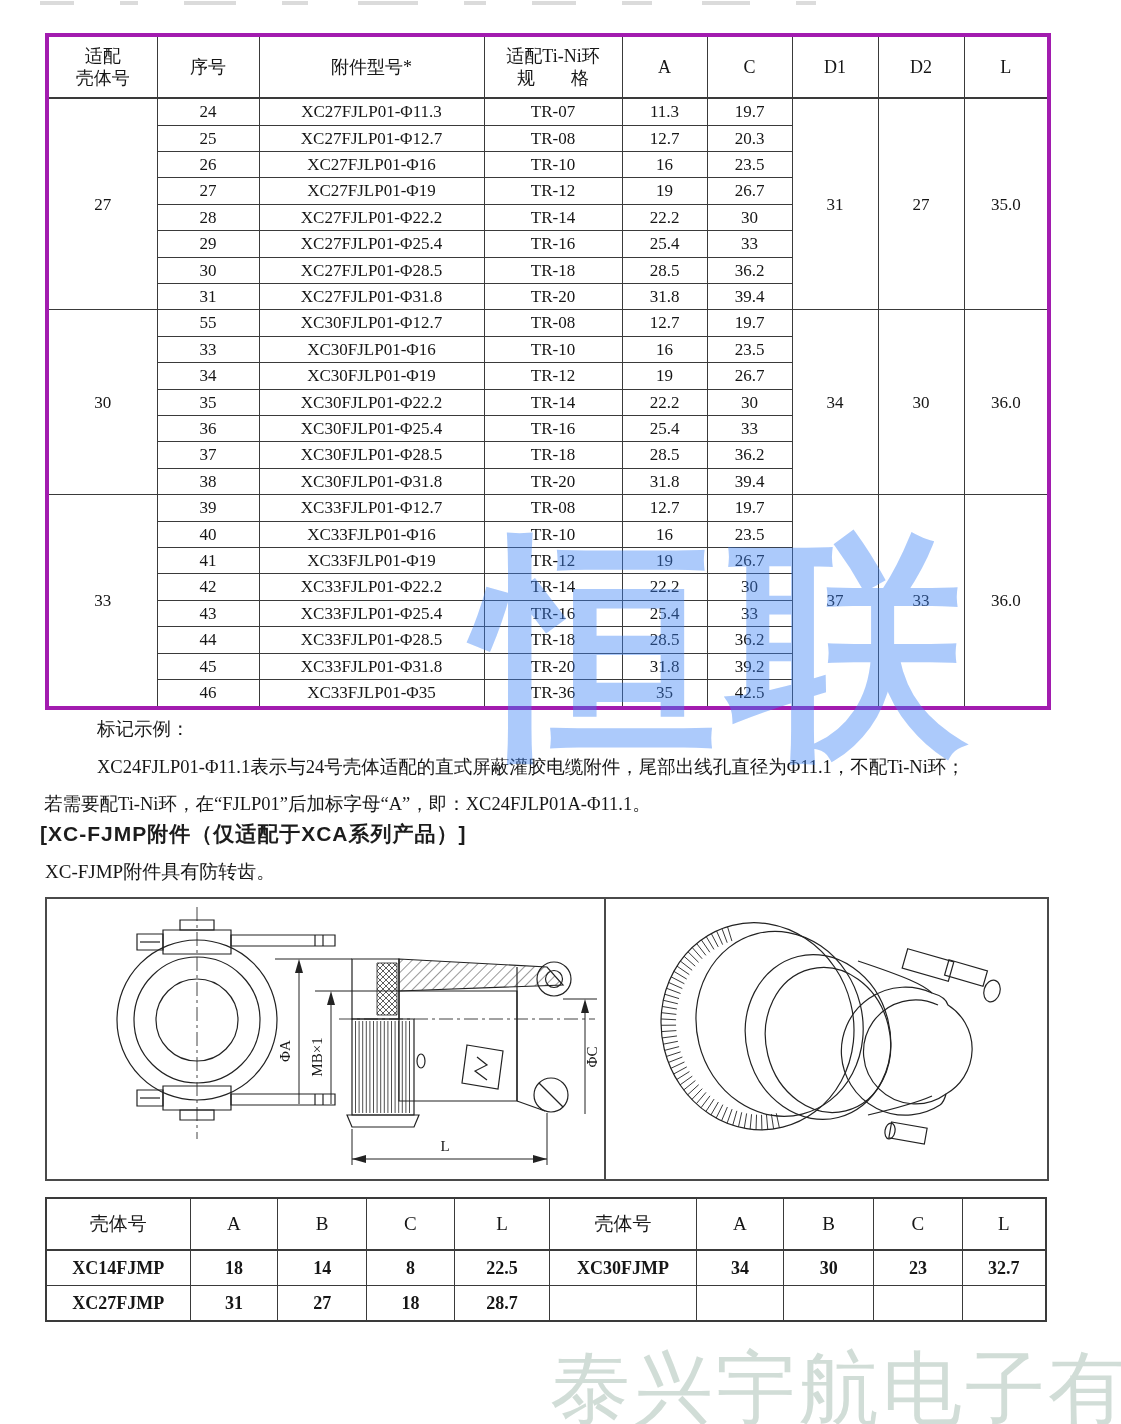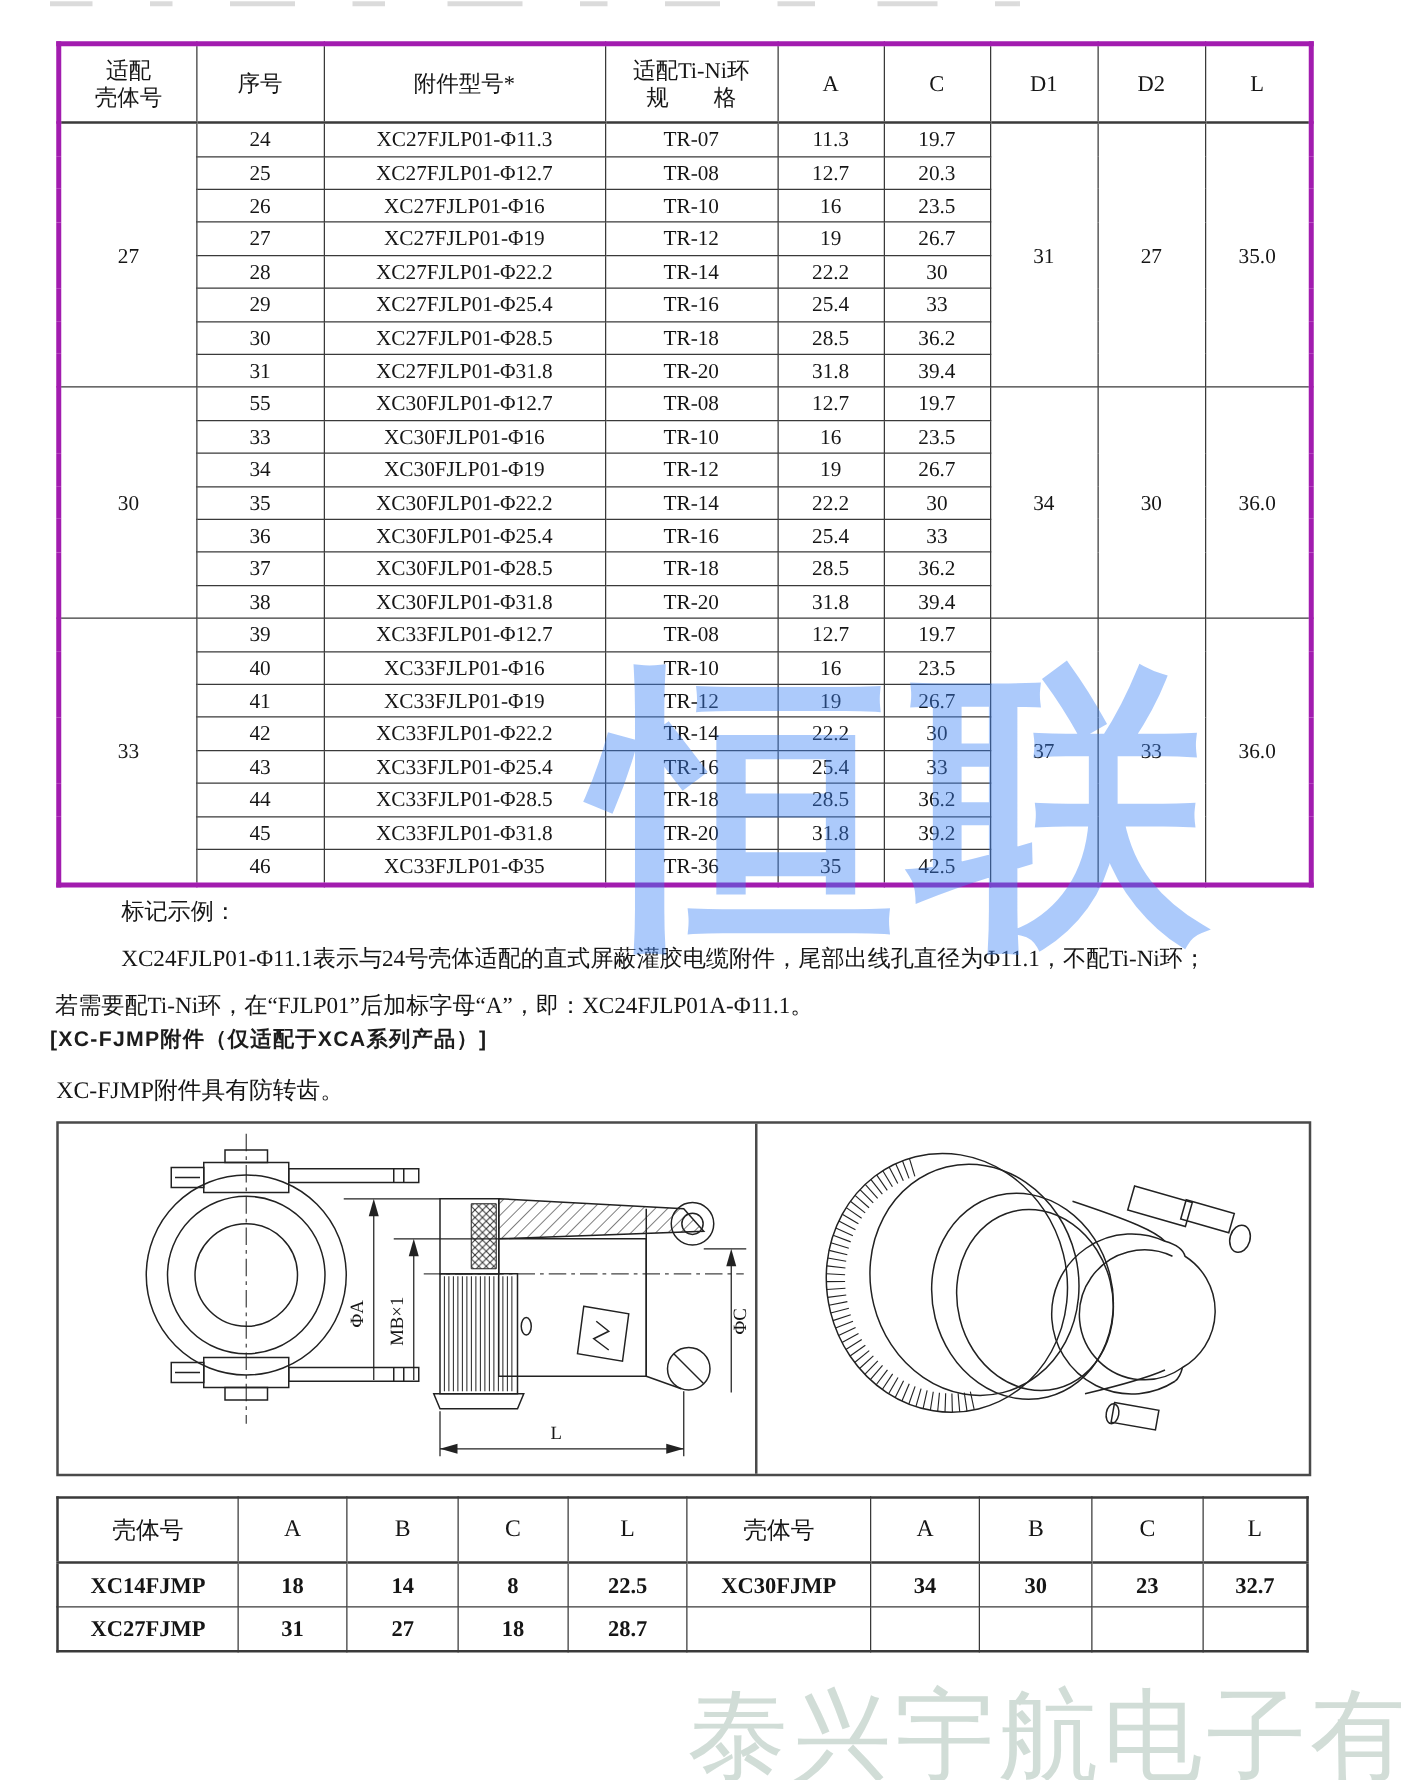--- a/index.html
+++ b/index.html
@@ -25,21 +25,21 @@
   .note-block{position:absolute;left:28px;top:716px;width:1090px;font-size:18.5px;color:#161616;margin-left:12px;}
   .note-block div{white-space:nowrap;}
   .note-label{margin-left:57px;margin-bottom:13px;}
   .note-line1{margin-left:57px;margin-bottom:12px;}
   .note-line2{margin-left:4px;}
 
   
   .section-title{
     position:absolute;left:40px;top:820px;
     font-family:"Liberation Sans","DejaVu Sans",sans-serif;
-    font-size:17px;font-weight:600;letter-spacing:1px;color:#1c1c1c;
+    font-size:21px;font-weight:600;letter-spacing:1px;color:#1c1c1c;
   }
   .section-sub{position:absolute;left:45px;top:859px;font-size:19px;color:#161616;}
 
   
   .draw-panel{position:absolute;left:45px;top:897px;width:1000px;height:280px;border:2px solid #4a4a4a;background:#fff;}
   .draw-divider{position:absolute;left:557px;top:0;width:2px;height:100%;background:#4a4a4a;}
   .draw-panel svg{position:absolute;top:0;}
   .svg-left{left:0;}
   .svg-right{left:559px;}
   .draw-panel svg *{vector-effect:non-scaling-stroke;}

